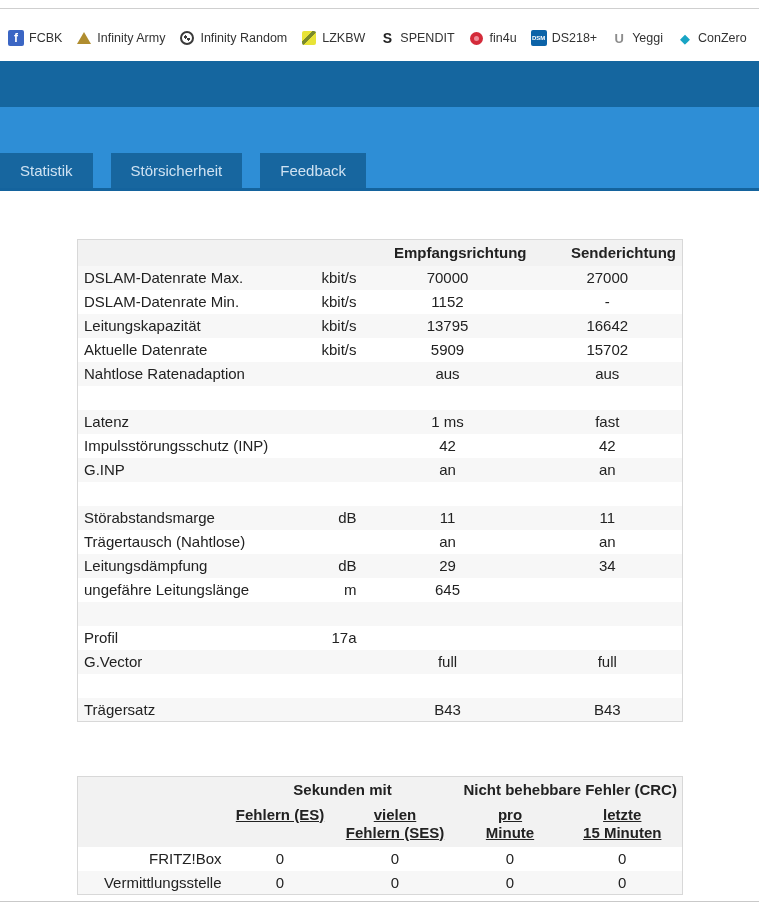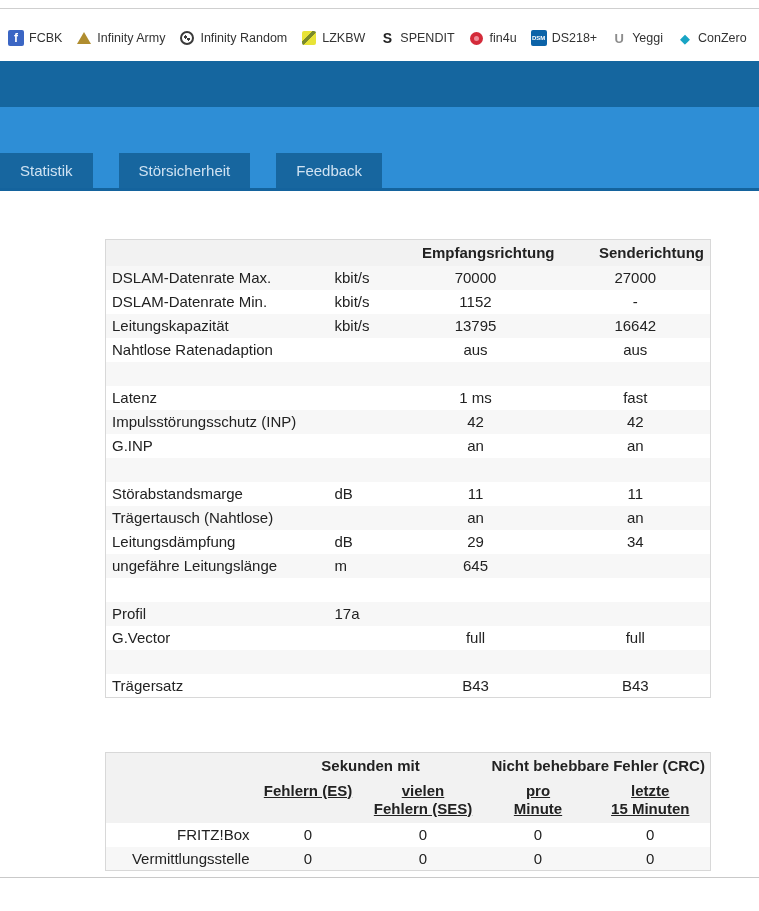--- a/index.html
+++ b/index.html
@@ -30,39 +30,39 @@
     height:5px; border-radius:50%; background:#f08e9a; }
   .ic-dsm { background:#0b63a8; color:#fff; border-radius:2px; font-size:6px;
     font-weight:bold; }
   .ic-yeggi { color:#8c8c8c; font-weight:bold; font-size:13px; }
   .ic-conzero { color:#18a4c4; font-size:13px; }
 
   
   .band-dark { height:46px; background:#15669f; }
   .band-light { height:84px; background:#2e8ed6; position:relative;
     border-bottom:3px solid #14639d; }
-  .tabs { position:absolute; left:0; bottom:0; display:flex; gap:26px; }
+  .tabs { position:absolute; left:0; bottom:0; display:flex; gap:18px; }
   .tab { height:35px; background:#17669f; color:#cfe2f2; display:flex;
     align-items:center; padding:0 20px; font-size:15px; cursor:pointer; }
 
   
   .content { background:#fff; padding-top:48px; }
-  .table-wrap { margin-left:105px; width:605px; }
+  .table-wrap { margin-left:77px; width:605px; }
   table { border-collapse:collapse; width:100%; table-layout:fixed;
     font-size:15px; color:#222; border:1px solid #d8d8d8; }
   td, th { height:24px; padding:0 6px; overflow:hidden; white-space:nowrap;
     font-weight:normal; vertical-align:middle; }
 
   
   .dsl-table thead tr { background:#f2f2f2; }
   .dsl-table thead th { font-weight:bold; text-align:right; height:26px; }
   .dsl-table tbody tr:nth-of-type(odd) { background:#f7f7f7; }
   .dsl-table tbody tr:nth-of-type(even) { background:#fff; }
   .col-label { text-align:left; }
-  .col-unit { text-align:left; }
+  .col-unit { text-align:right; }
   .col-rx, .col-tx { text-align:center; }
 
   
   .err-wrap { margin-top:54px; }
   .err-table thead tr { background:#f2f2f2; }
   .err-table thead th { font-weight:bold; }
   .err-table thead .group-row th { height:26px; }
   .err-table thead .cols-row th { height:44px; vertical-align:top; padding-top:3px;
     white-space:pre-line; line-height:18px;text-decoration:underline; }
   .err-table tbody tr:nth-of-type(even) { background:#f7f7f7; }
@@ -167,20 +167,26 @@
             <td class="col-tx">-</td>
           </tr>
 
           <tr>
             <td class="col-label">Leitungskapazität</td>
             <td class="col-unit">kbit/s</td>
             <td class="col-rx">13795</td>
             <td class="col-tx">16642</td>
           </tr>
 
+          <tr>
+            <td class="col-label">Aktuelle Datenrate</td>
+            <td class="col-unit">kbit/s</td>
+            <td class="col-rx">5909</td>
+            <td class="col-tx">15702</td>
+          </tr>
 
           <tr>
             <td class="col-label">Nahtlose Ratenadaption</td>
             <td class="col-unit"></td>
             <td class="col-rx">aus</td>
             <td class="col-tx">aus</td>
           </tr>
 
           <tr>
             <td class="col-label"></td>

